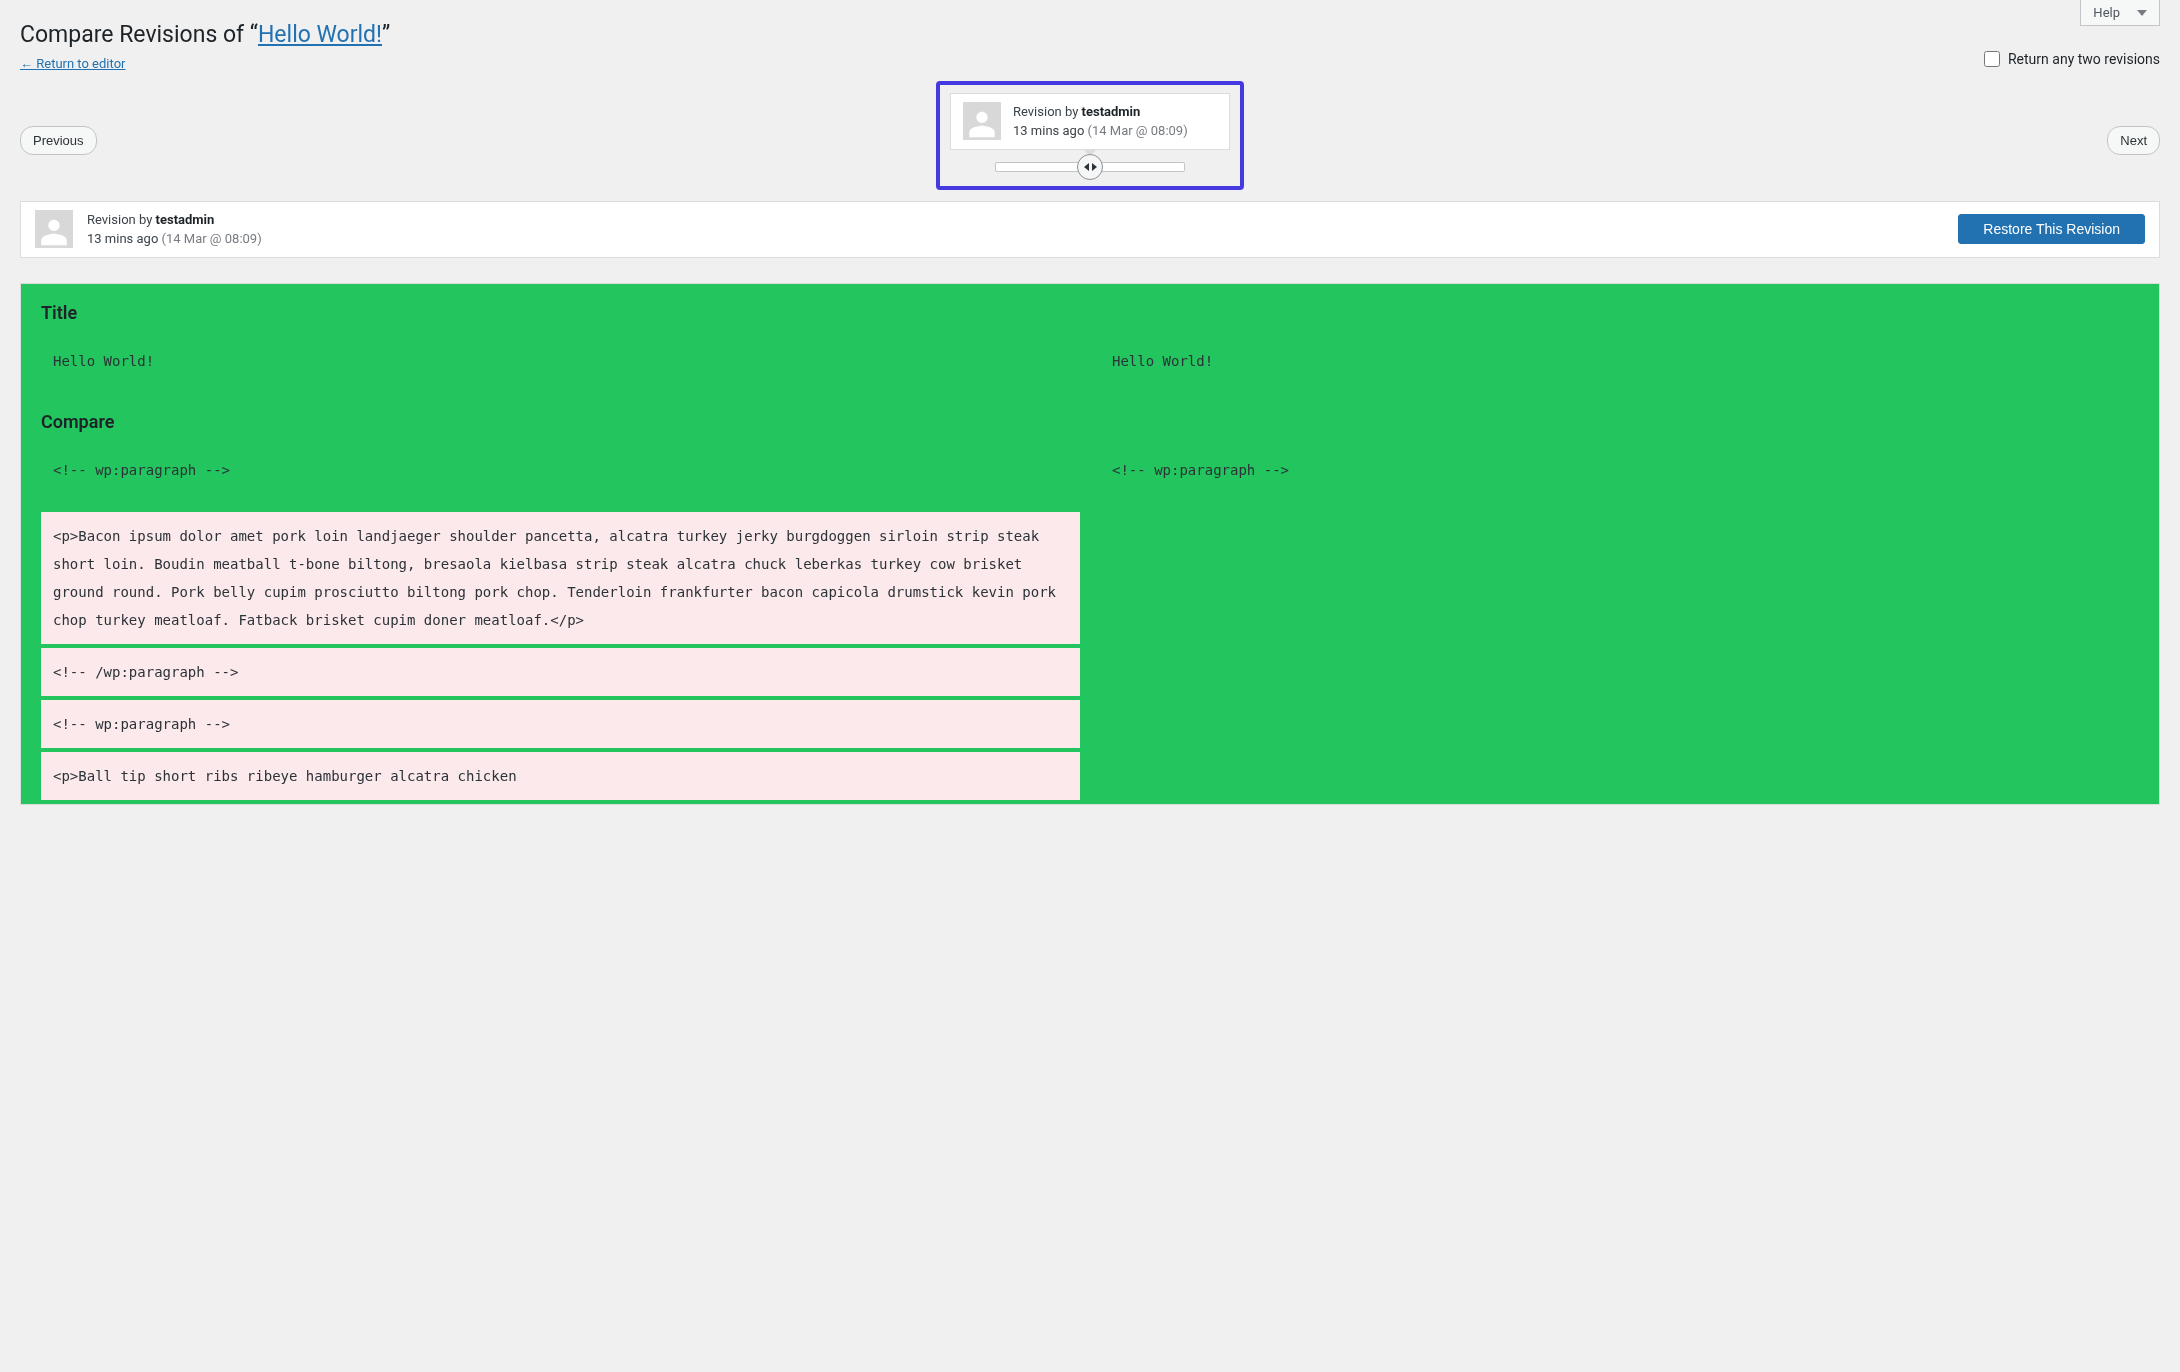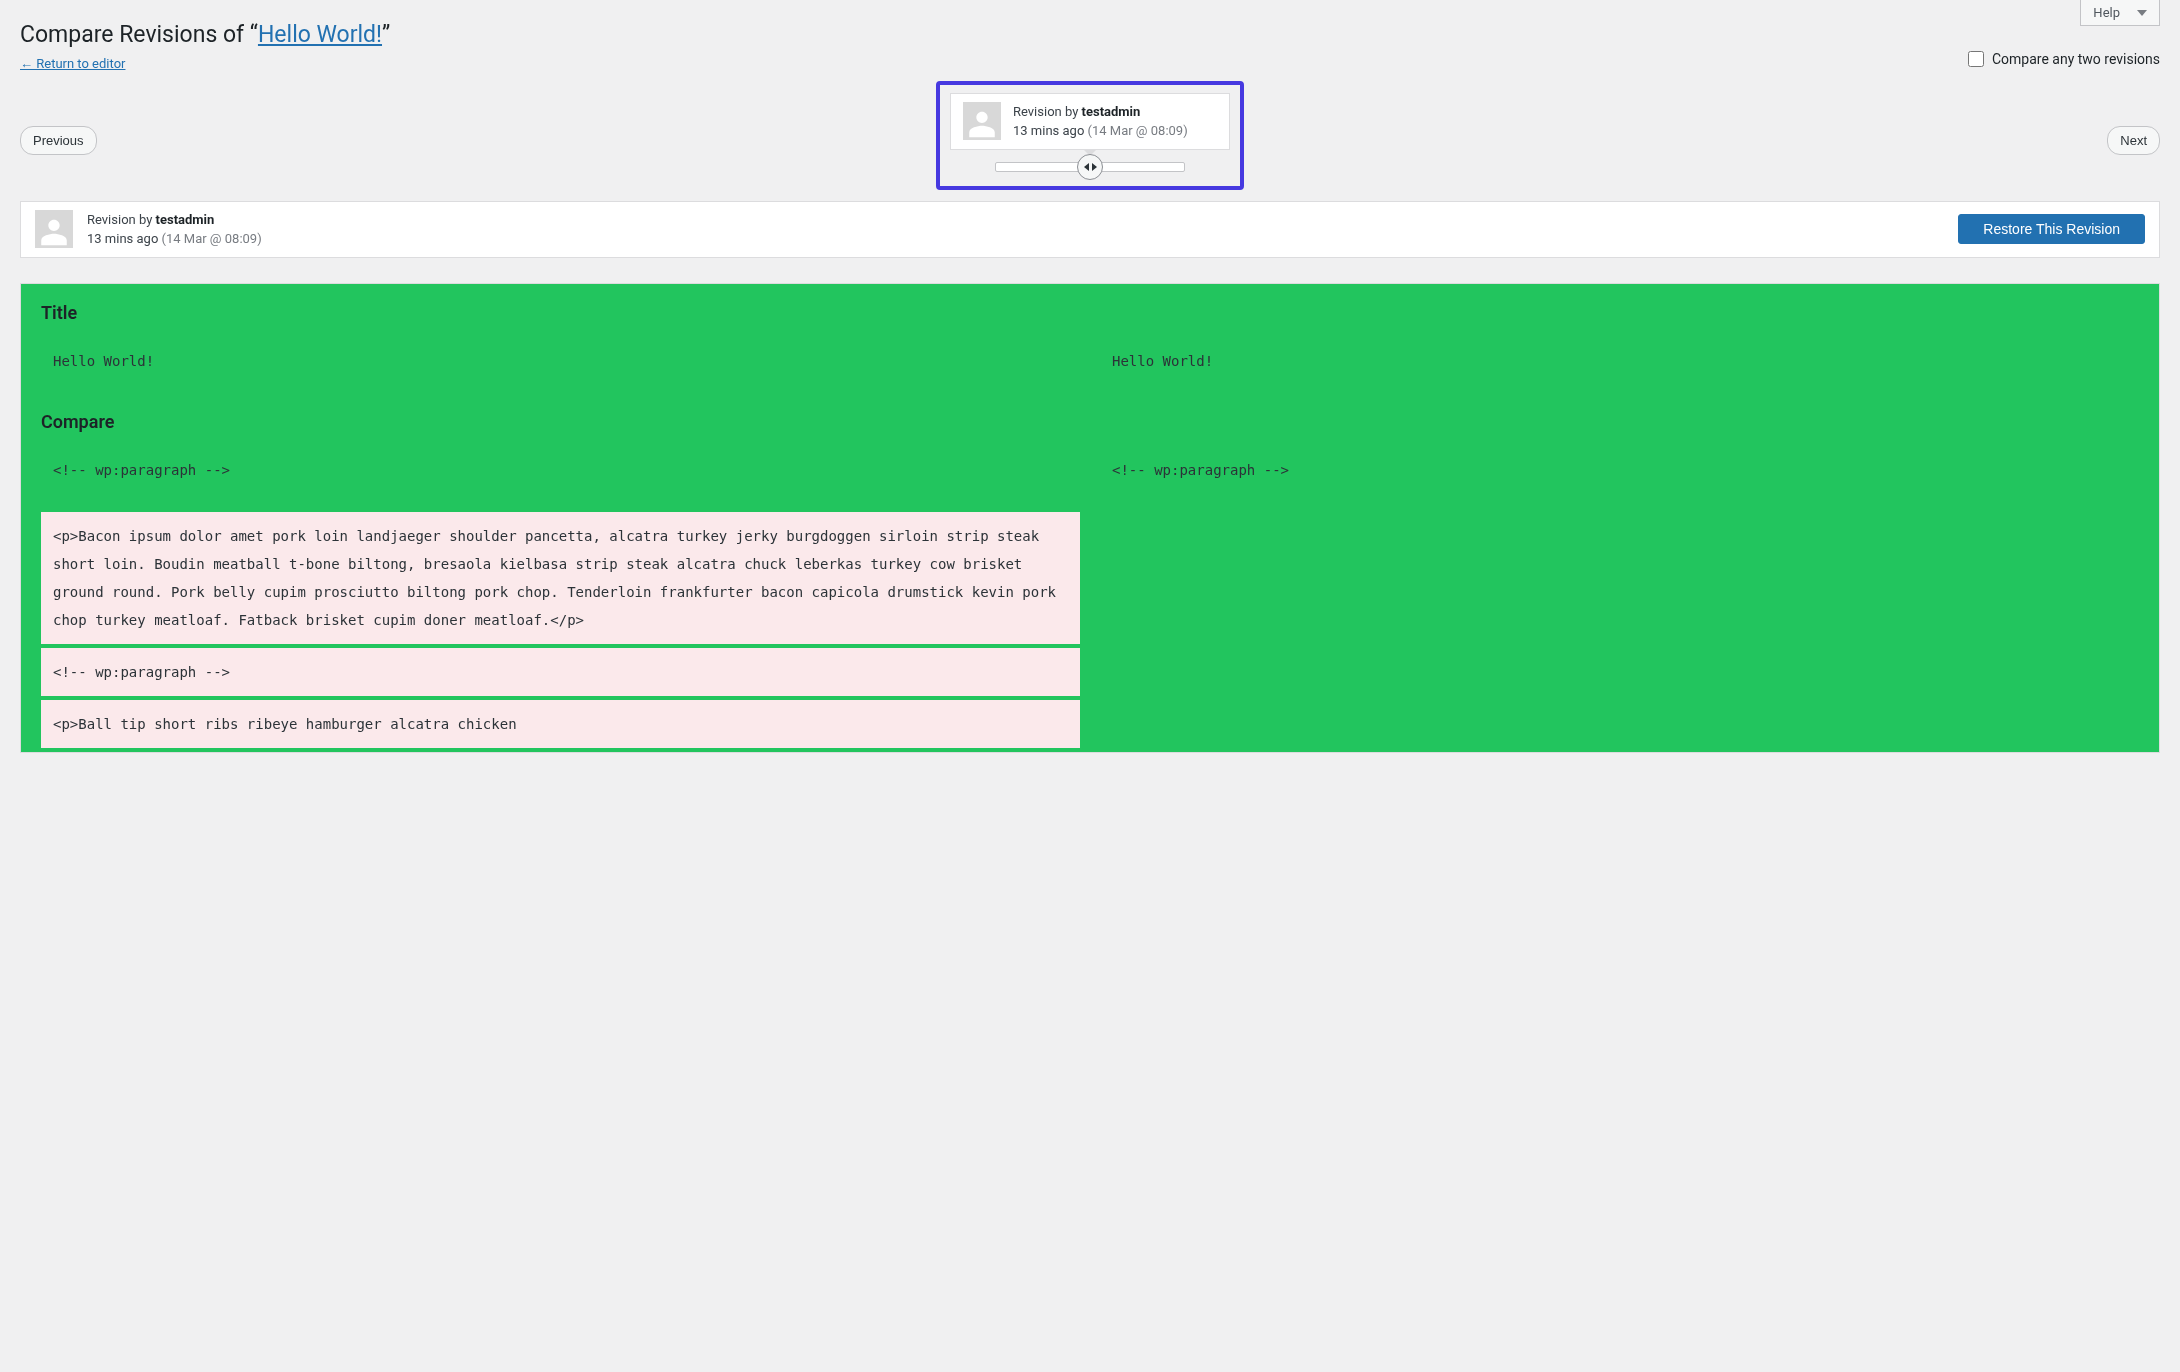--- a/index.html
+++ b/index.html
@@ -121,21 +121,21 @@
   <h1 class="page-title">
     <span>Compare Revisions of “</span><a href="#">Hello World!</a><span>”</span>
   </h1>
 
   <a href="#" class="return-link">← Return to editor</a>
 
   <div class="timeline-area">
 
     <div class="compare-check">
       <input type="checkbox" style="">
-      <span>Compare any two revisions</span>
+      <span>Return any two revisions</span>
     </div>
 
     <button class="btn">Previous</button>
 
     <div class="tooltip-box">
       <div class="tooltip-inner">
         <div class="avatar">
           <svg viewBox="0 0 24 24">
               <path d="M12 12c2.21 0 4-1.79 4-4s-1.79-4-4-4-4 1.79-4 4 1.79 4 4 4zm0 2c-3 0-9 1.5-9 4.5V22h18v-3.5c0-3-6-4.5-9-4.5z"></path>
             </svg>
@@ -208,20 +208,23 @@
           </div>
         </div>
         <div style="height: 18px;"></div>
         <div class="diff-row" style="margin-bottom: 0px;">
           <div class="diff-col">
             <div class="diff-cell removed">&lt;p&gt;Bacon ipsum dolor amet pork loin landjaeger shoulder pancetta, alcatra turkey jerky burgdoggen sirloin strip steak short loin. Boudin meatball t-bone biltong, bresaola kielbasa strip steak alcatra chuck leberkas turkey cow brisket ground round. Pork belly cupim prosciutto biltong pork chop. Tenderloin frankfurter bacon capicola drumstick kevin pork chop turkey meatloaf. Fatback brisket cupim doner meatloaf.&lt;/p&gt;</div>
           </div>
           <div class="diff-col"></div>
         </div>
         <div class="diff-row" style="margin-bottom: 0px;">
+          <div class="diff-col">
+            <div class="diff-cell removed">&lt;!-- /wp:paragraph --&gt;</div>
+          </div>
           <div class="diff-col"></div>
         </div>
         <div class="diff-row" style="margin-bottom: 0px;">
           <div class="diff-col">
             <div class="diff-cell removed">&lt;!-- wp:paragraph --&gt;</div>
           </div>
           <div class="diff-col"></div>
         </div>
         <div class="diff-row" style="margin-bottom: 0px;">
           <div class="diff-col">

